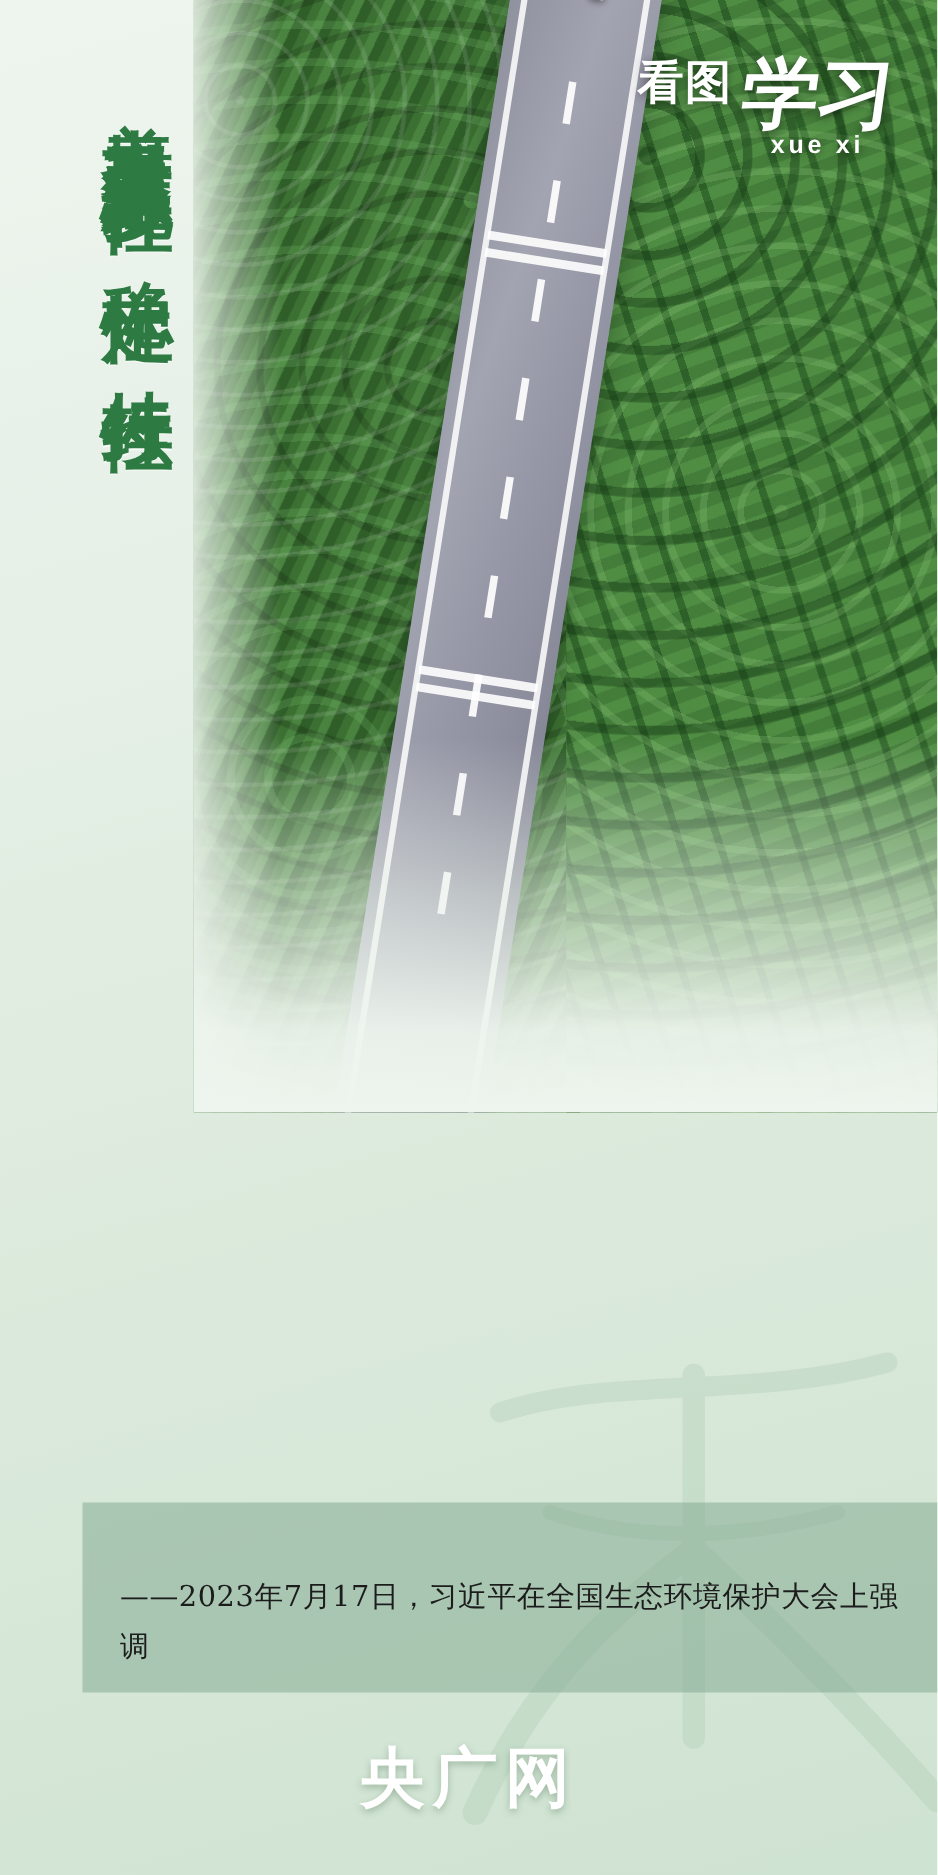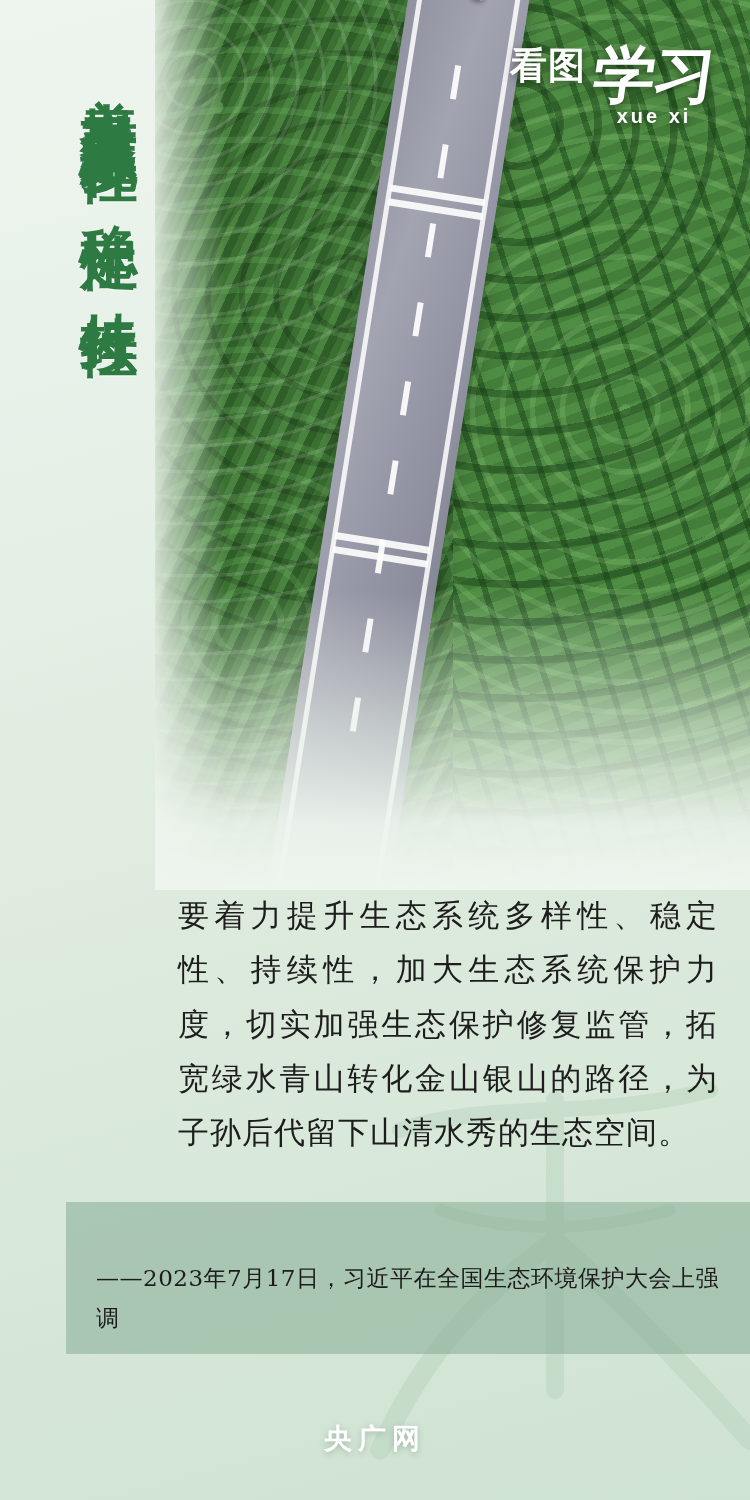--- a/index.html
+++ b/index.html
@@ -235,21 +235,21 @@
   .footer {
     position: absolute;
     left: 0; right: 0;
     bottom: 42px;
     text-align: center;
   }
   .footer-logo {
     display: inline-block;
     font-family: "DejaVu Serif", serif;
     font-weight: bold;
-    font-size: 28px;
+    font-size: 52px;
     letter-spacing: 6px;
     color: #ffffff;
     text-shadow: 0 2px 6px rgba(60,100,70,0.35);
   }
 </style>
 </head>
 <body>
 
 <div class="poster">
 
@@ -295,21 +295,20 @@
   <div class="brand">
     <div class="brand-kan">看图</div>
     <div class="brand-script">
       <div class="brand-xuexi-cn">学习</div>
       <div class="brand-xuexi-py">xue xi</div>
     </div>
   </div>
 
   <div class="headline">着力提升生态系统多样性 稳定性 持续性</div>
 
-  <div class="quote">要着力提升生态系统多样性、稳定性、持续性，加大生态系统保护力度，切实加强生态保护修复监管，拓宽绿水青山转化金山银山的路径，为子孙后代留下山清水秀的生态空间。</div>
 
   <div class="attribution">——2023年7月17日，习近平在全国生态环境保护大会上强调</div>
 
   <div class="footer">
     <span class="footer-logo">央广网</span>
   </div>
 
 </div>
 
 </body></html>

